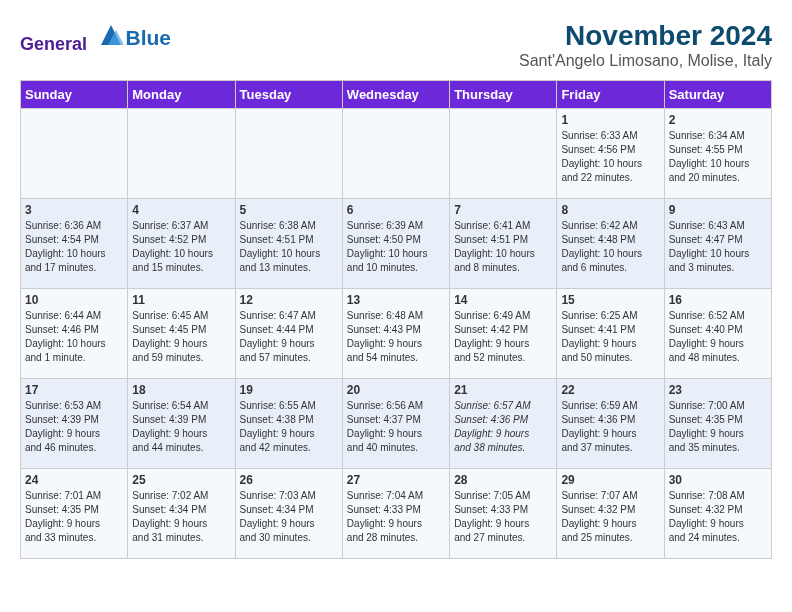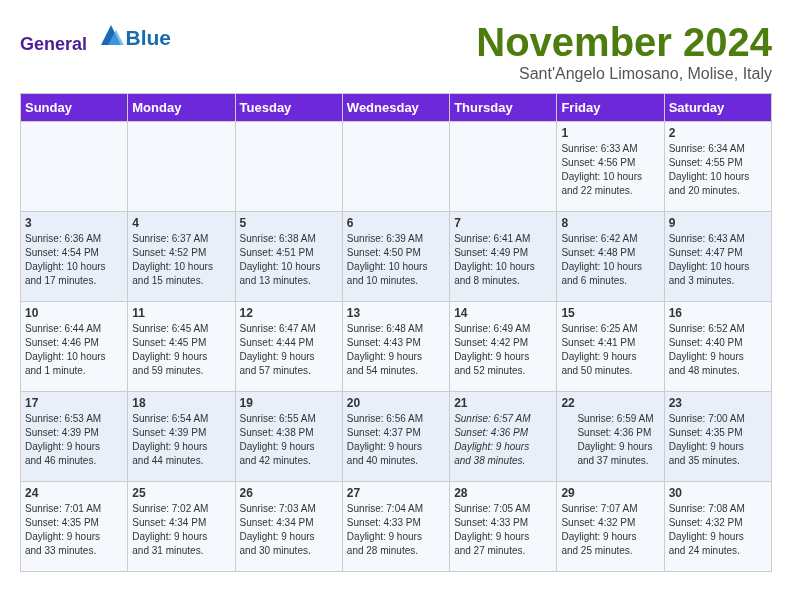--- a/index.html
+++ b/index.html
@@ -33,23 +33,23 @@
     }
     .logo-icon {
       width: 30px;
       height: 30px;
       margin-left: 4px;
     }
     .title-area {
       text-align: right;
     }
     .month-title {
-      font-size: 40px;
+      font-size: 28px;
       font-weight: bold;
-      color: #4d7c0f;
+      color: #0c4a6e;
     }
     .location-subtitle {
       font-size: 16px;
       color: #555;
     }
     table {
       width: 100%;
       border-collapse: collapse;
       table-layout: fixed;
     }
@@ -167,21 +167,21 @@
         <td>
           <span class="day-number">6</span>
           <div class="day-info" style="white-space: pre-line;">Sunrise: 6:39 AM
 Sunset: 4:50 PM
 Daylight: 10 hours
 and 10 minutes.</div>
         </td>
         <td>
           <span class="day-number">7</span>
           <div class="day-info" style="white-space: pre-line;">Sunrise: 6:41 AM
-Sunset: 4:49 PM
+Sunset: 4:51 PM
 Daylight: 10 hours
 and 8 minutes.</div>
         </td>
         <td>
           <span class="day-number">8</span>
           <div class="day-info" style="white-space: pre-line;">Sunrise: 6:42 AM
 Sunset: 4:48 PM
 Daylight: 10 hours
 and 6 minutes.</div>
         </td>
@@ -275,21 +275,21 @@
         </td>
         <td>
           <span class="day-number">21</span>
           <div class="day-info" style="white-space: pre-line; font-style: italic;">Sunrise: 6:57 AM
 Sunset: 4:36 PM
 Daylight: 9 hours
 and 38 minutes.</div>
         </td>
         <td>
           <span class="day-number">22</span>
-          <div class="day-info" style="white-space: pre-line; margin-left: 16px;">Sunrise: 6:59 AM
+          <div class="day-info" style="white-space: pre-line;">Sunrise: 6:59 AM
 Sunset: 4:36 PM
 Daylight: 9 hours
 and 37 minutes.</div>
         </td>
         <td>
           <span class="day-number">23</span>
           <div class="day-info" style="white-space: pre-line;">Sunrise: 7:00 AM
 Sunset: 4:35 PM
 Daylight: 9 hours
 and 35 minutes.</div>

